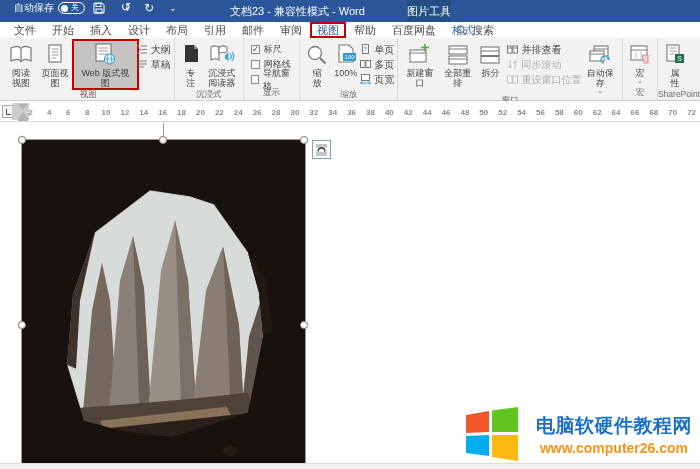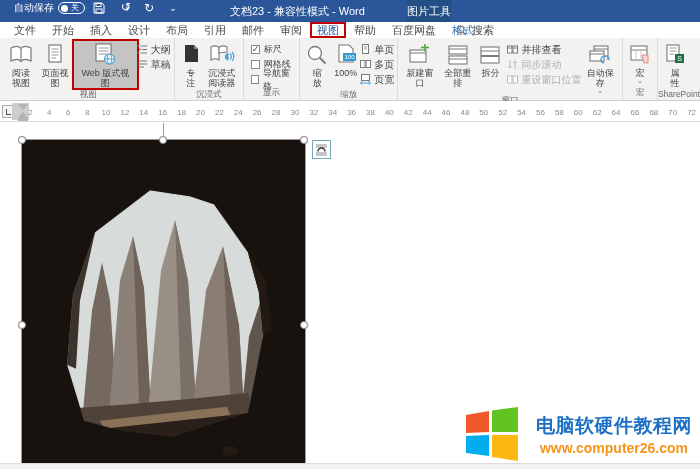--- a/index.html
+++ b/index.html
@@ -46,21 +46,21 @@
   .btn-sm.disabled { color:#b0aeac; }
   .cbrow { display:flex; align-items:center; gap:4px; font-size:9px; color:#444; height:13px; cursor:default; }
   .cb { width:9px; height:9px; border:1px solid #8a8886; background:#fff; position:relative; }
   .cb.checked::after { content:"✓"; position:absolute; left:0px; top:-2px; font-size:9px; color:#444; }
 
   
   .ruler { position:absolute; top:101px; left:0; right:0; height:21px; background:#fff; border-bottom:1px solid #d8d8d8; }
   .tab-selector { position:absolute; left:2px; top:4px; width:11px; height:13px; background:#f5f5f5; border:1px solid #ababab; }
   .tab-selector::after { content:""; position:absolute; left:3px; top:3px; width:4px; height:5px; border-left:1.5px solid #555; border-bottom:1.5px solid #555; }
   .ruler-margin { position:absolute; left:12px; top:2px; width:17px; height:17px; background:#cfcdcb; }
-  .ruler-numbers { position:absolute; left:21px; top:0; height:17px; white-space:nowrap; }
+  .ruler-numbers { position:absolute; left:21px; top:0; height:17px; white-space:nowrap;font-weight:bold; }
   .rnum { display:inline-block; width:18.9px; text-align:center; font-size:8px; color:#8c8c8c; line-height:20px; }
   .ind-first { position:absolute; left:18px; top:3px; width:0; height:0; border-left:5px solid transparent; border-right:5px solid transparent; border-top:6px solid #b5b3b1; }
   .ind-hang { position:absolute; left:18px; top:11px; width:0; height:0; border-left:5px solid transparent; border-right:5px solid transparent; border-bottom:6px solid #b5b3b1; }
   .ind-left { position:absolute; left:18px; top:17px; width:10px; height:3px; background:#b5b3b1; }
 
   
   .document { position:absolute; top:122px; left:0; right:0; bottom:0; background:#fff; }
   .photo-wrap { position:absolute; left:22px; top:18px; width:283px; height:323px; outline:1px solid #9a9a9a; }
   .photo-wrap svg { display:block; width:100%; height:100%; }
   .handle { position:absolute; width:8px; height:8px; border-radius:50%; background:#fff; border:1px solid #8a8a8a; box-shadow:0 0 1px rgba(0,0,0,.35); z-index:4; }

